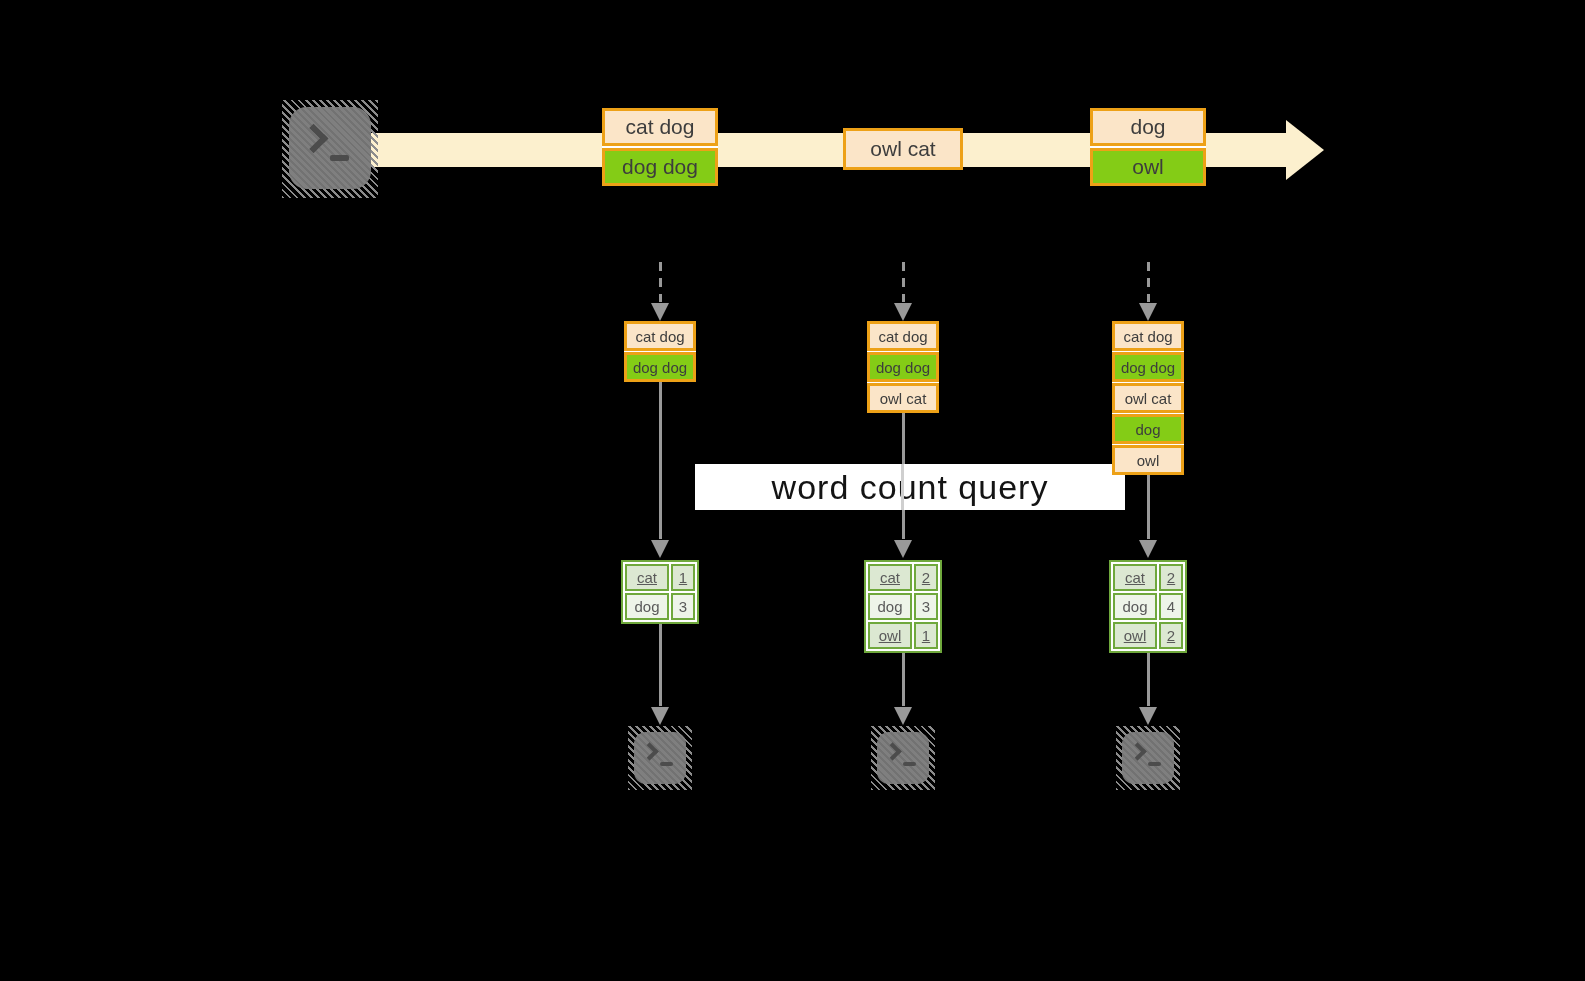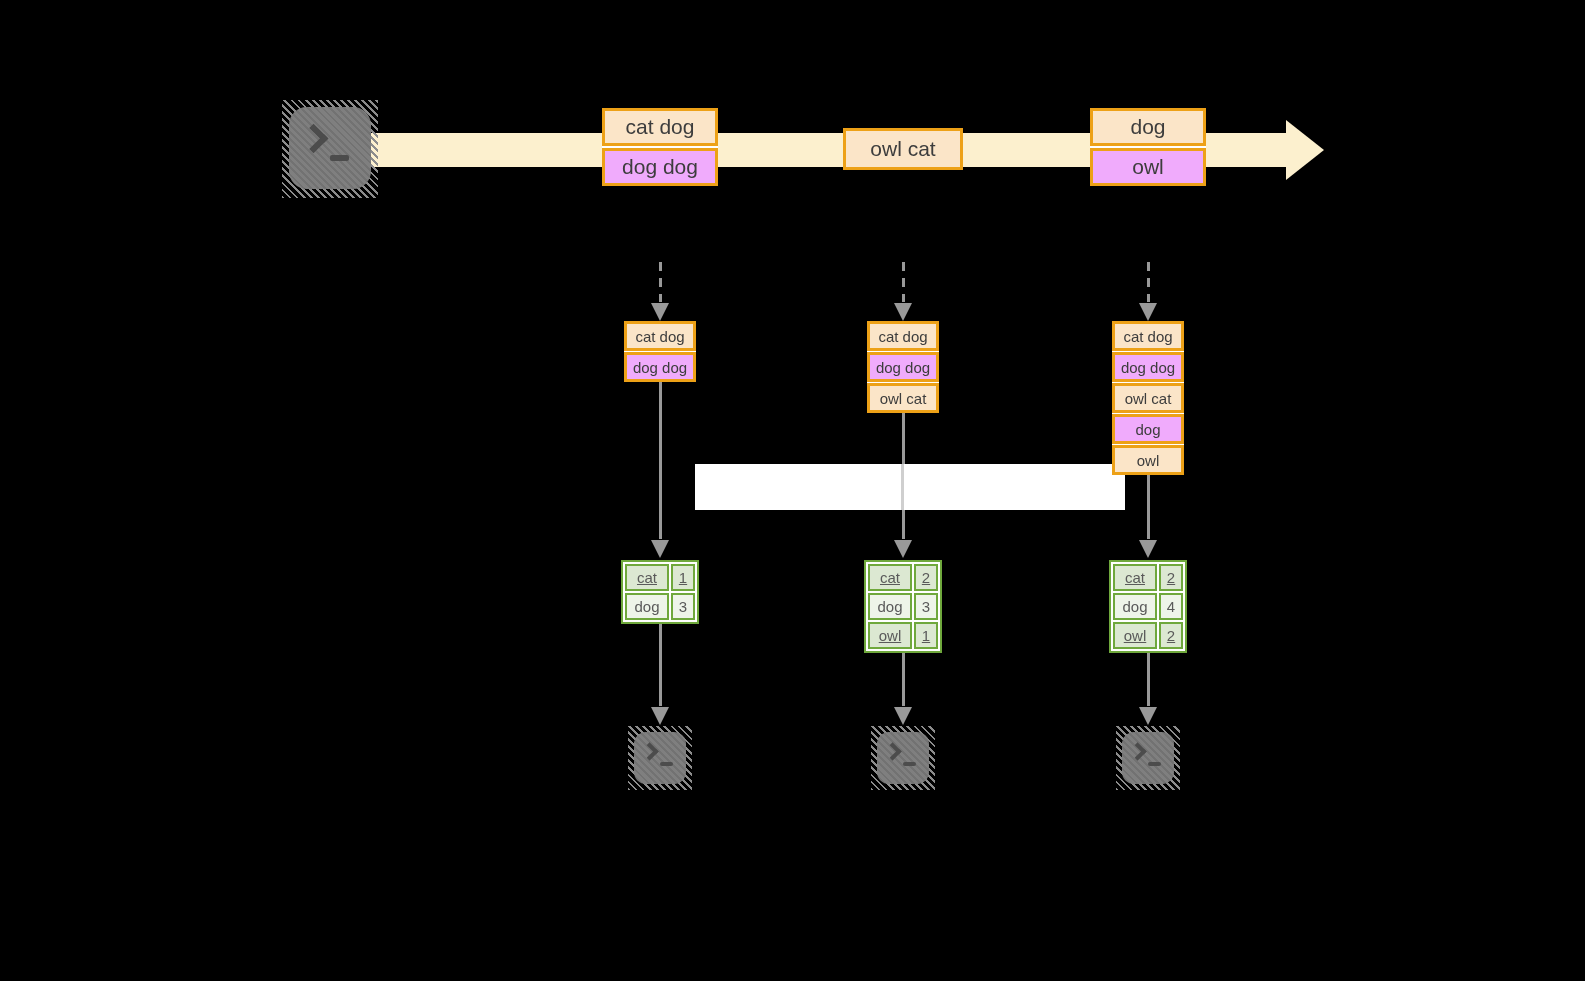--- a/index.html
+++ b/index.html
@@ -10,21 +10,21 @@
   .band{position:absolute;left:371px;top:133px;width:915px;height:34px;background:#fcf0ce;z-index:0;}
   .band-head{position:absolute;left:1286px;top:120px;width:0;height:0;z-index:0;
              border-top:30px solid transparent;border-bottom:30px solid transparent;
              border-left:38px solid #fcf0ce;}
 
   
   .obox{position:absolute;display:flex;flex-direction:column;gap:2px;background:#fff;z-index:3;}
   .obox .orow{box-sizing:border-box;border:3px solid #eda117;display:flex;align-items:center;
               justify-content:center;color:#3d3d3d;}
   .f-peach{background:#fbe5c8;}
-  .f-cream{background:#f0abfc;}
+  .f-cream{background:#84cc16;}
 
   
   .dash-line{position:absolute;width:3px;z-index:1;
              background:repeating-linear-gradient(180deg,#999 0 9px,transparent 9px 16px);}
   .solid-line{position:absolute;width:3px;background:#999;z-index:1;}
   .tri-down{position:absolute;width:0;height:0;z-index:1;
             border-left:9px solid transparent;border-right:9px solid transparent;
             border-top:18px solid #999;}
 
   
@@ -147,15 +147,16 @@
       <div class="terminal" style="left: 1116px; top: 726px; width: 64px; height: 64px;">
         <div class="term-inner" style="left: 6px; top: 6px; width: 52px; height: 52px; border-radius: 12px;">
           <span class="chevron" style="left: 9px; top: 13px; width: 9px; height: 9px; border-top: 4px solid rgb(76, 76, 76); border-right: 4px solid rgb(76, 76, 76);"></span>
           <span class="uscore" style="left: 26px; top: 30px; width: 13px; height: 4px;"></span>
         </div>
       </div>
     </div>
 
   <div class="banner">
     <div class="banner-line"></div>
+    <span class="banner-label">word count query</span>
   </div>
 
 </div>
 
 </body></html>

